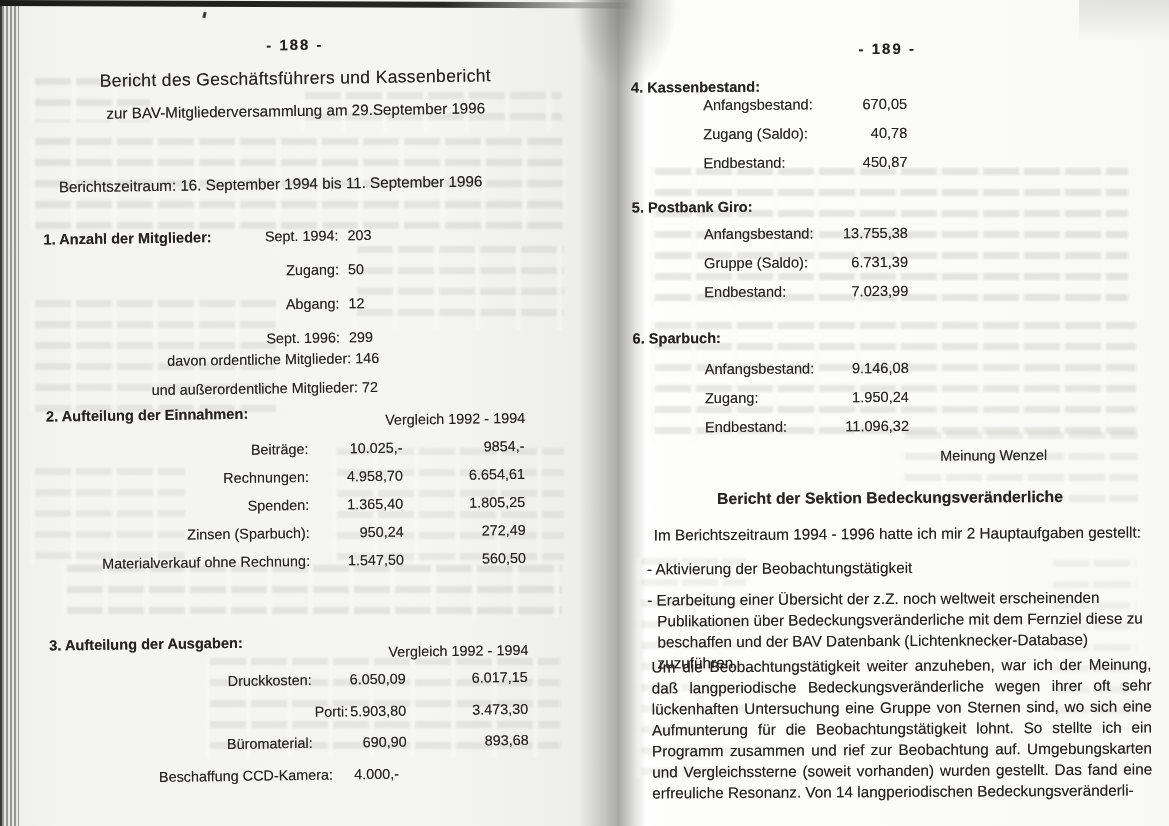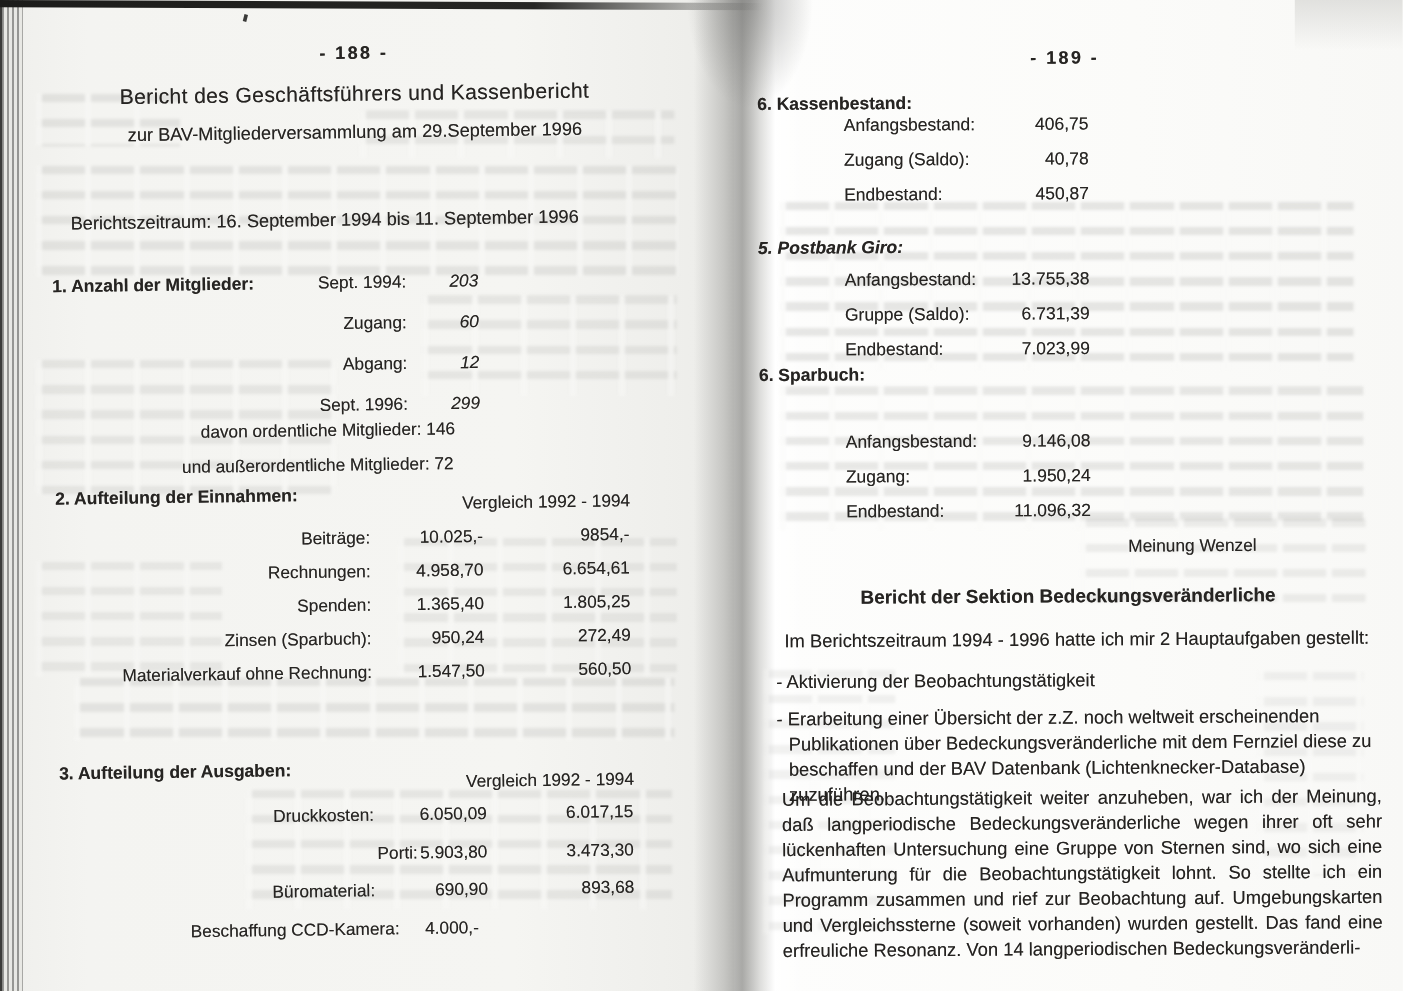--- a/index.html
+++ b/index.html
@@ -44,21 +44,21 @@
   .abs{position:absolute;}
   .t{font-size:14.4px;line-height:17px;white-space:nowrap;}
   .bold{font-weight:700;}
   .center{text-align:center;width:100%;}
   .pnum{font-size:15px;font-weight:700;letter-spacing:2px;}
   .title{font-size:17.6px;letter-spacing:.3px;}
   .subtitle{font-size:15.2px;}
   .sechead{font-size:14.6px;font-weight:700;white-space:nowrap;}
   .pair-table{display:grid;grid-template-columns:86px 60px;row-gap:17px;}
   .pair-table .pl{text-align:right;}
-  .pair-table .pv{text-align:right;padding-left:9px;font-style:italic;}
+  .pair-table .pv{text-align:left;padding-left:9px;}
   .money-table{display:grid;grid-template-columns:308px 94px 122px;}
   .money-table span{text-align:right;white-space:nowrap;font-size:14.4px;line-height:17px;}
   .gap11{row-gap:11px;}
   .gap14{row-gap:14.5px;}
   .bal-table{display:grid;grid-template-columns:130px 74px;row-gap:12px;}
   .bal-table .bl{text-align:left;white-space:nowrap;font-size:14.6px;line-height:17px;}
   .bal-table .bv{text-align:right;white-space:nowrap;font-size:14.6px;line-height:17px;}
   .rtext{font-size:15.3px;line-height:21px;color:#242220;}
   .hang{padding-left:10px;text-indent:-10px;}
   .just{text-align:justify;}
@@ -98,21 +98,21 @@
     <div class="abs center pnum" style="top:36px;">-  188  -</div>
     <div class="abs center title" style="top:68px;">Bericht des Geschäftsführers und Kassenbericht</div>
     <div class="abs center subtitle" style="top:102px;">zur BAV-Mitgliederversammlung am 29.September 1996</div>
     <div class="abs subtitle" style="left:62px;top:175px;white-space:nowrap;">Berichtszeitraum: 16. September 1994 bis 11. September 1996</div>
 
     <div class="abs sechead" style="left:46px;top:228px;">1. Anzahl der Mitglieder:</div>
     <div class="abs pair-table t" style="left:255px;top:228px;">
       <span class="pl">Sept. 1994:</span>
         <span class="pv">203</span>
       <span class="pl">Zugang:</span>
-        <span class="pv">60</span>
+        <span class="pv">50</span>
       <span class="pl">Abgang:</span>
         <span class="pv">12</span>
       <span class="pl">Sept. 1996:</span>
         <span class="pv">299</span>
     </div>
     <div class="abs t" style="left:168px;top:351px;">davon ordentliche Mitglieder: 146</div>
     <div class="abs t" style="left:152px;top:380px;">und außerordentliche Mitglieder: 72</div>
 
     <div class="abs sechead" style="left:46px;top:405px;">2. Aufteilung der Einnahmen:</div>
     <div class="abs t" style="left:385px;top:413px;">Vergleich 1992 - 1994</div>
@@ -149,41 +149,41 @@
       <span style="transform:translateX(20px);">Beschaffung  CCD-Kamera:</span>
         <span style="transform:translateX(-8px);">4.000,-</span>
         <span></span>
     </div>
   </div>
 
   <div class="page page-right ink">
 
     <div class="abs center pnum" style="top:40px;">-  189  -</div>
 
-    <div class="abs sechead" style="left:23px;top:78px;">6. Kassenbestand:</div>
+    <div class="abs sechead" style="left:23px;top:78px;">4. Kassenbestand:</div>
     <div class="abs bal-table" style="left:95px;top:96px;">
       <span class="bl">Anfangsbestand:</span>
-        <span class="bv">406,75</span>
+        <span class="bv">670,05</span>
       <span class="bl">Zugang (Saldo):</span>
         <span class="bv">40,78</span>
       <span class="bl">Endbestand:</span>
         <span class="bv">450,87</span>
     </div>
 
-    <div class="abs sechead" style="left:23px;top:198px;font-style:italic;">5. Postbank Giro:</div>
+    <div class="abs sechead" style="left:23px;top:198px;">5. Postbank Giro:</div>
     <div class="abs bal-table" style="left:95px;top:225px;">
       <span class="bl">Anfangsbestand:</span>
         <span class="bv">13.755,38</span>
       <span class="bl">Gruppe (Saldo):</span>
         <span class="bv">6.731,39</span>
       <span class="bl">Endbestand:</span>
         <span class="bv">7.023,99</span>
     </div>
 
-    <div class="abs sechead" style="left:23px;top:304px;">6. Sparbuch:</div>
+    <div class="abs sechead" style="left:23px;top:329px;">6. Sparbuch:</div>
     <div class="abs bal-table" style="left:95px;top:360px;">
       <span class="bl">Anfangsbestand:</span>
         <span class="bv">9.146,08</span>
       <span class="bl">Zugang:</span>
         <span class="bv">1.950,24</span>
       <span class="bl">Endbestand:</span>
         <span class="bv">11.096,32</span>
     </div>
 
     <div class="abs t" style="left:330px;top:448px;">Meinung Wenzel</div>

